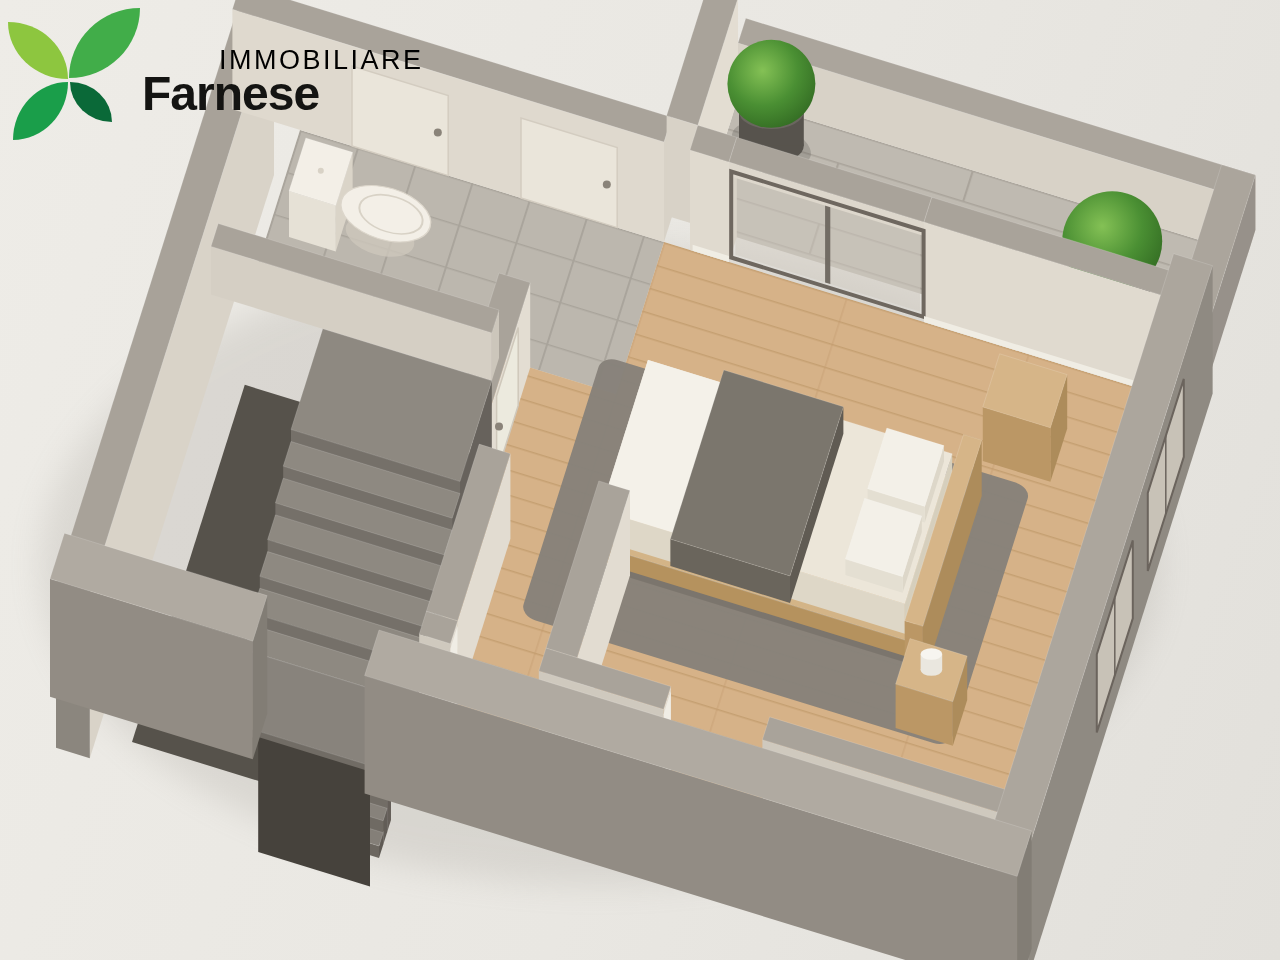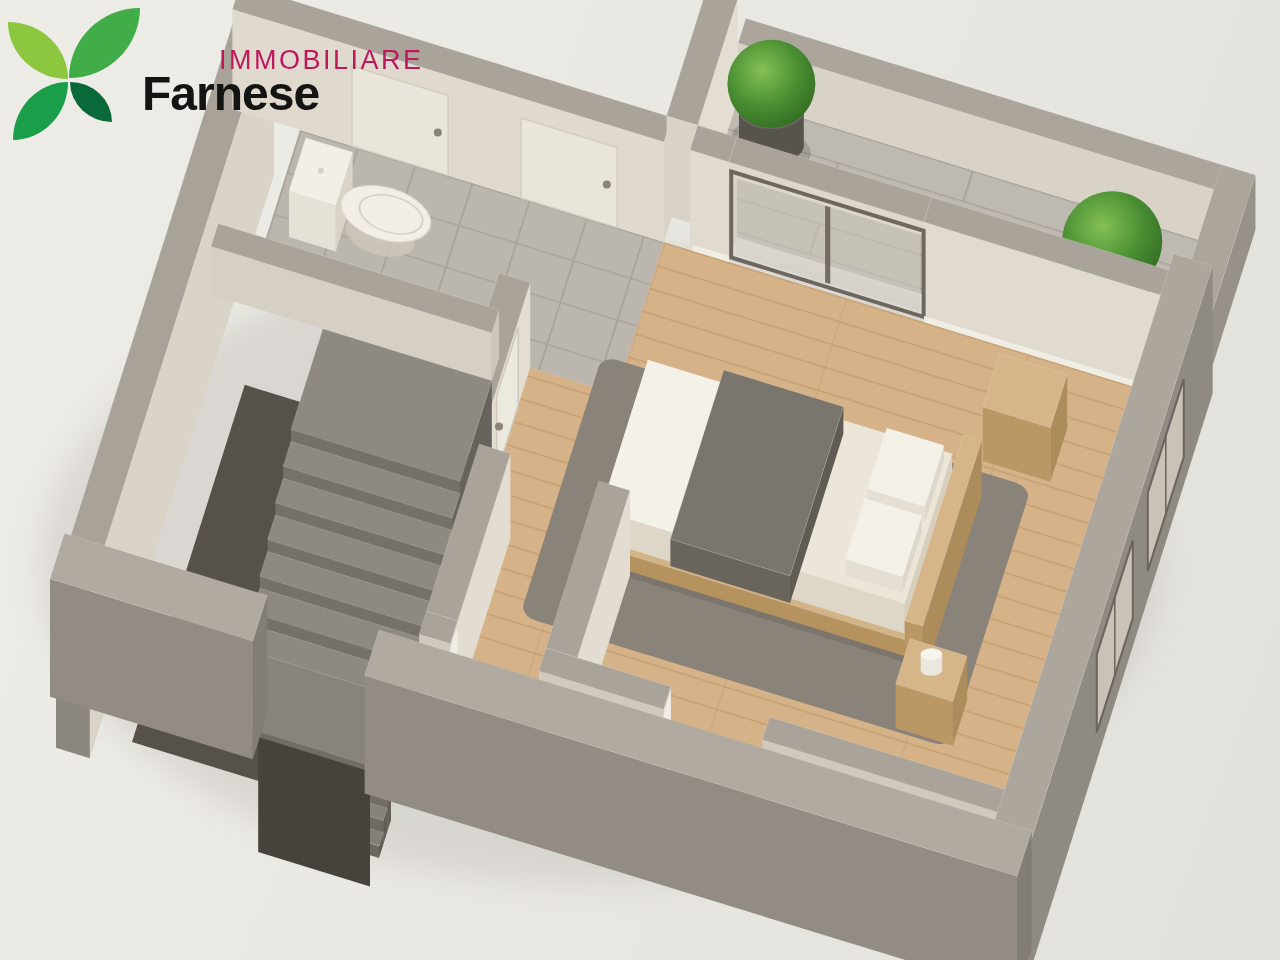--- a/index.html
+++ b/index.html
@@ -11,21 +11,21 @@
   .stage{position:relative;width:1280px;height:960px;}
   #scene{position:absolute;left:0;top:0;}
   .logo{position:absolute;left:0;top:0;width:520px;height:220px;z-index:5;}
   .leaf{position:absolute;}
   .leaf.tl{left:8px;top:22px;width:60px;height:57px;border-radius:0 100% 0 100%;}
   .leaf.tr{left:69px;top:8px;width:71px;height:70px;border-radius:100% 0 100% 0;}
   .leaf.bl{left:13px;top:82px;width:55px;height:58px;border-radius:100% 0 100% 0;}
   .leaf.br{left:70px;top:82px;width:42px;height:40px;border-radius:0 100% 0 100%;}
   .brand-top{
     position:absolute;left:219px;top:45px;
-    font-size:27px;font-weight:400;letter-spacing:2.5px;color:#be185d;text-align:right;
+    font-size:27px;font-weight:400;letter-spacing:2.5px;color:#000000;text-align:right;
   }
   .brand-name{
     position:absolute;left:142px;top:66px;
     font-size:48px;font-weight:700;letter-spacing:-1px;color:#141412;
   }
 </style>
 </head>
 <body>
 
 <div class="stage">

